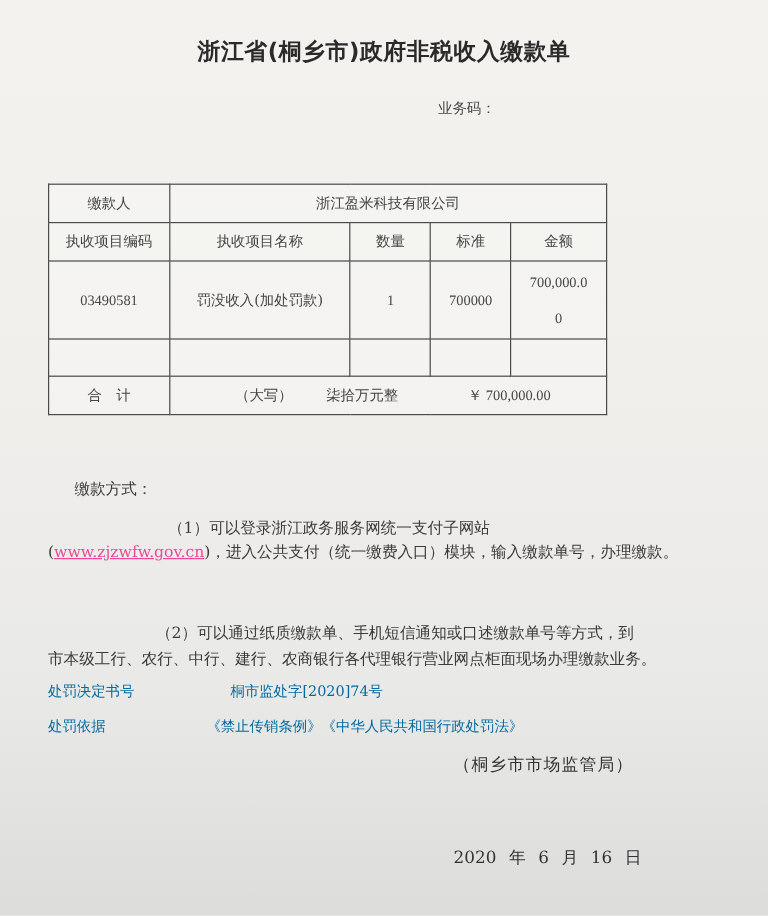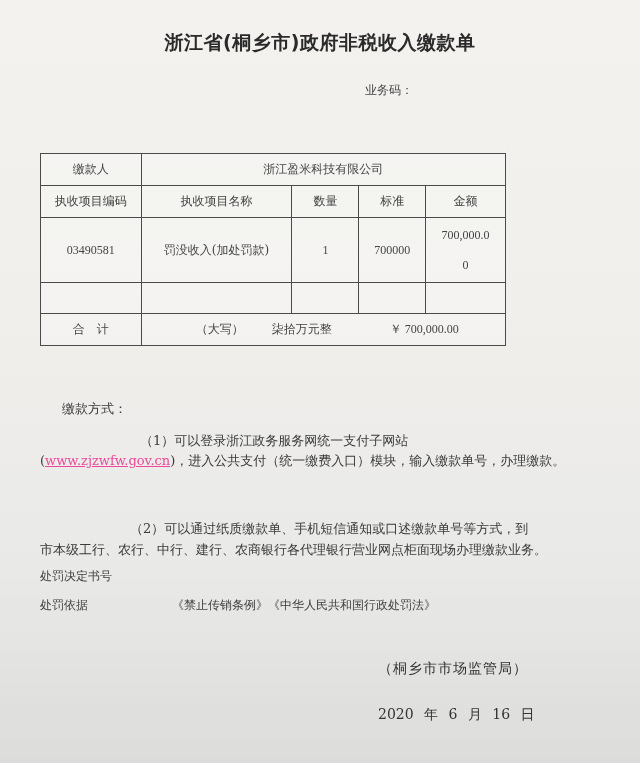--- a/index.html
+++ b/index.html
@@ -43,27 +43,27 @@
     .sp2 { width: 58px; }
 
     .section { position: absolute; left: 40px; width: 540px; font-size: 13px; color: #3a3a3a; line-height: 21px; margin-top: 32px; }
     .pay-title { top: 366px; left: 62px; }
     .p1-line1 { top: 398px; left: 140px; }
     .p1-rest { top: 418px; }
     .link { color: #ec4899; text-decoration: underline; }
     .p2-line1 { top: 486px; left: 130px; }
     .p2-rest { top: 507px; }
 
-    .info { position: absolute; font-size: 12px; color: #404040; }
+    .info { position: absolute; font-size: 12px; color: #0369a1; }
     .info-label1 { top: 568px; left: 40px; }
     .info-val1 { top: 568px; left: 192px; }
     .info-label2 { top: 597px; left: 40px; font-family: Liberation Serif, serif; }
     .info-val2 { top: 597px; left: 172px; }
 
-    .issuer { position: absolute; top: 660px; left: 378px; font-size: 14px; color: #333; letter-spacing: 1px; }
+    .issuer { position: absolute; top: 629px; left: 378px; font-size: 14px; color: #333; letter-spacing: 1px; }
     .date { position: absolute; top: 706px; left: 378px; font-size: 14px; color: #333; word-spacing: 6px; }
   </style>
 </head>
 <body>
 
 <div class="page">
 
   <div class="title">浙江省(桐乡市)政府非税收入缴款单</div>
 
   <div class="meta-row meta-right">
@@ -119,18 +119,19 @@
 
   <div class="section pay-title">缴款方式：</div>
   <div class="section p1-line1">（1）可以登录浙江政务服务网统一支付子网站</div>
   <div class="section p1-rest">
     <span>(</span><a class="link">www.zjzwfw.gov.cn</a><span>)，进入公共支付（统一缴费入口）模块，输入缴款单号，办理缴款。</span>
   </div>
   <div class="section p2-line1">（2）可以通过纸质缴款单、手机短信通知或口述缴款单号等方式，到</div>
   <div class="section p2-rest">市本级工行、农行、中行、建行、农商银行各代理银行营业网点柜面现场办理缴款业务。</div>
 
   <div class="info info-label1">处罚决定书号</div>
+  <div class="info info-val1">桐市监处字[2020]74号</div>
   <div class="info info-label2">处罚依据</div>
   <div class="info info-val2">《禁止传销条例》《中华人民共和国行政处罚法》</div>
 
   <div class="issuer">（桐乡市市场监管局）</div>
   <div class="date">2020 年 6 月 16 日</div>
 </div>
 
 </body></html>

